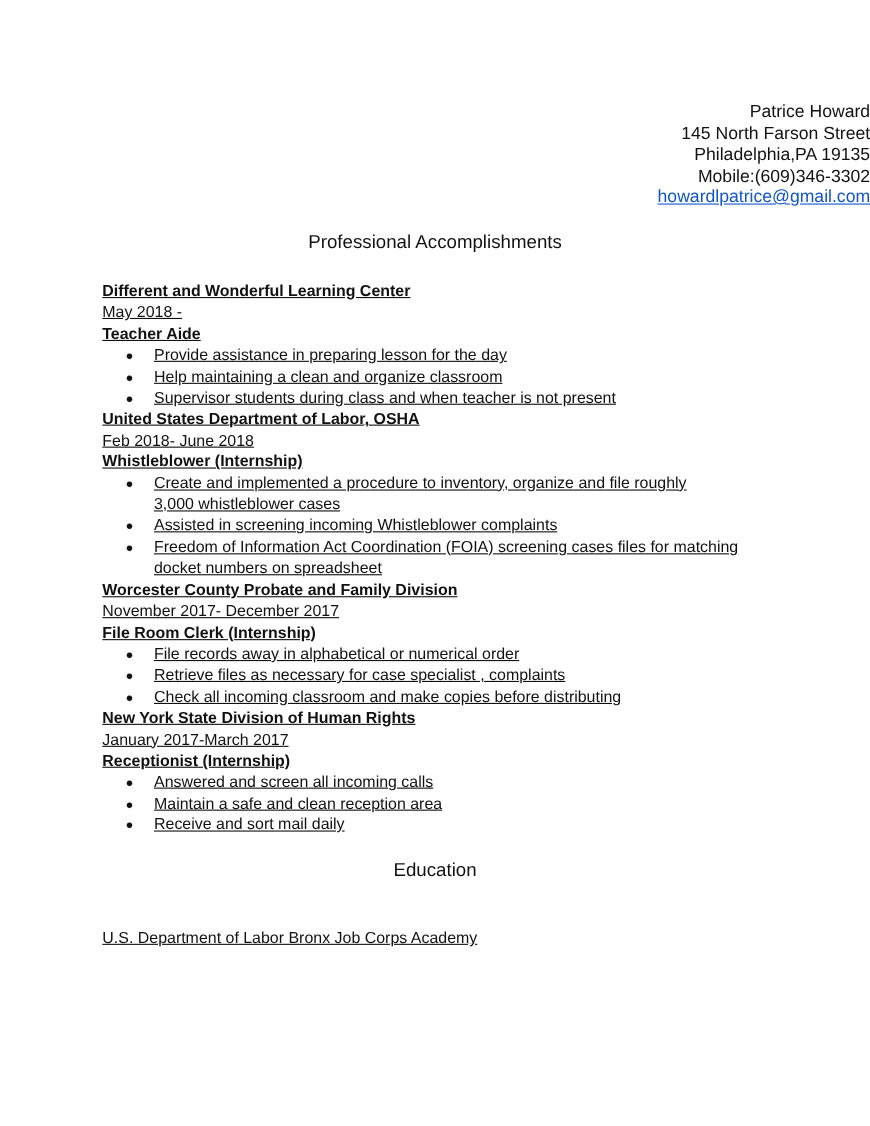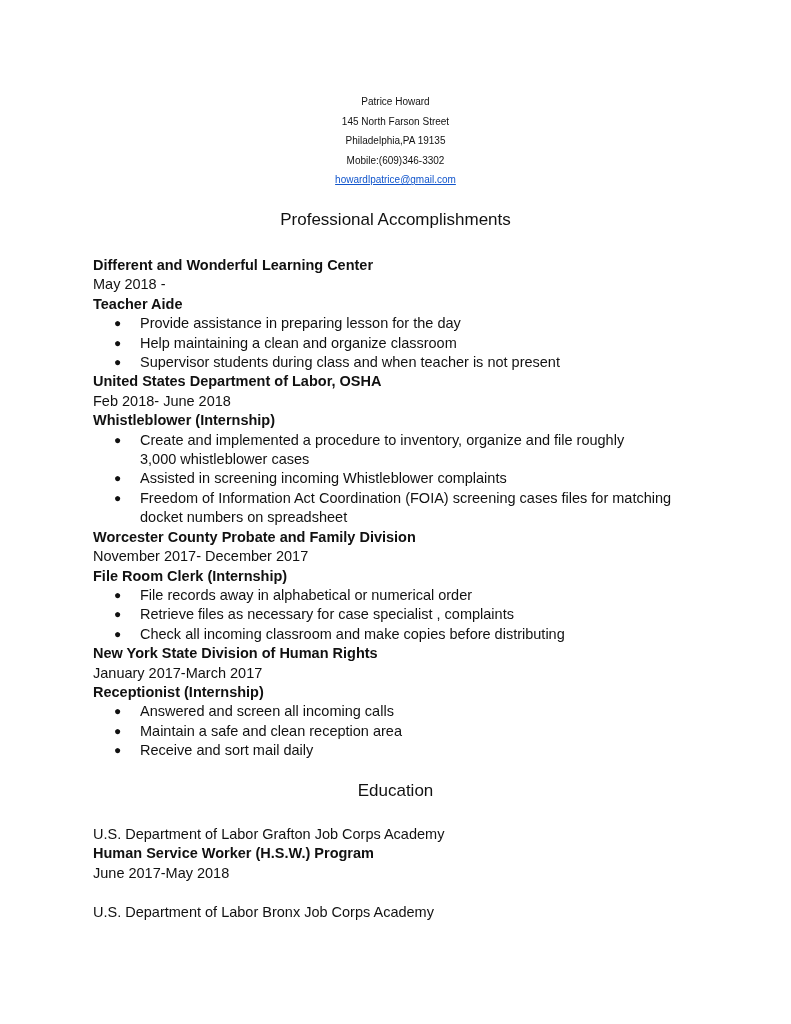--- a/index.html
+++ b/index.html
@@ -1,24 +1,24 @@
 <!DOCTYPE html>
 <html><head>
   <meta charset="utf-8">
   <style>
     html, body { margin: 0; padding: 0; background: #ffffff; }
     body { width: 791px; height: 1024px; position: relative; overflow: hidden;
            font-family: "Liberation Sans", sans-serif; color: #111111; }
     .page { position: absolute; left: 0; top: 0; width: 791px; height: 1024px; }
-    .header { position: absolute; top: 92px; left: 0; width: 791px; text-align: center;
-              font-size: 10px; line-height: 19.6px; }
+    .header { position: absolute; top: 92px; left: 0; width: 791px; text-align: right;
+              font-size: 16px; line-height: 19.6px; }
     .header a { color: #1155cc; text-decoration: underline; }
     .section-title { position: absolute; left: 0; width: 791px; text-align: center;
                      font-size: 17px; font-weight: normal; }
-    .body { position: absolute; left: 93px; width: 620px; font-size: 14.5px; line-height: 19.4px; }
+    .body { position: absolute; left: 93px; width: 620px; font-size: 14.5px; line-height: 19.4px; text-decoration: underline; }
     .line { margin: 0; white-space: nowrap; }
     .bold { font-weight: bold; }
     ul { margin: 0; padding: 0; list-style: none; }
     li { position: relative; padding-left: 47px; white-space: normal; }
     li .bullet { position: absolute; left: 21px; top: 0; font-size: 12px; }
     .gap { height: 19.4px; }
   </style>
 </head>
 <body>
 
@@ -77,24 +77,19 @@
         <li><span class="bullet">●</span><span>Answered and screen all incoming calls</span></li>
         <li><span class="bullet">●</span><span>Maintain a safe and clean reception area</span></li>
         <li><span class="bullet">●</span><span>Receive and sort mail daily</span></li>
       </ul>
     </div>
   </div>
 
   <div class="section-title" style="top:781px;">Education</div>
 
   <div class="body" style="top:825px;">
-    <div>
-      <p class="line">U.S. Department of Labor Grafton Job Corps Academy</p>
-      <p class="line bold">Human Service Worker (H.S.W.) Program</p>
-      <p class="line">June 2017-May 2018</p>
-    </div>
     <div class="gap"></div>
     <div>
       <p class="line">U.S. Department of Labor Bronx Job Corps Academy</p>
     </div>
   </div>
 
 </div>
 
 </body></html>

